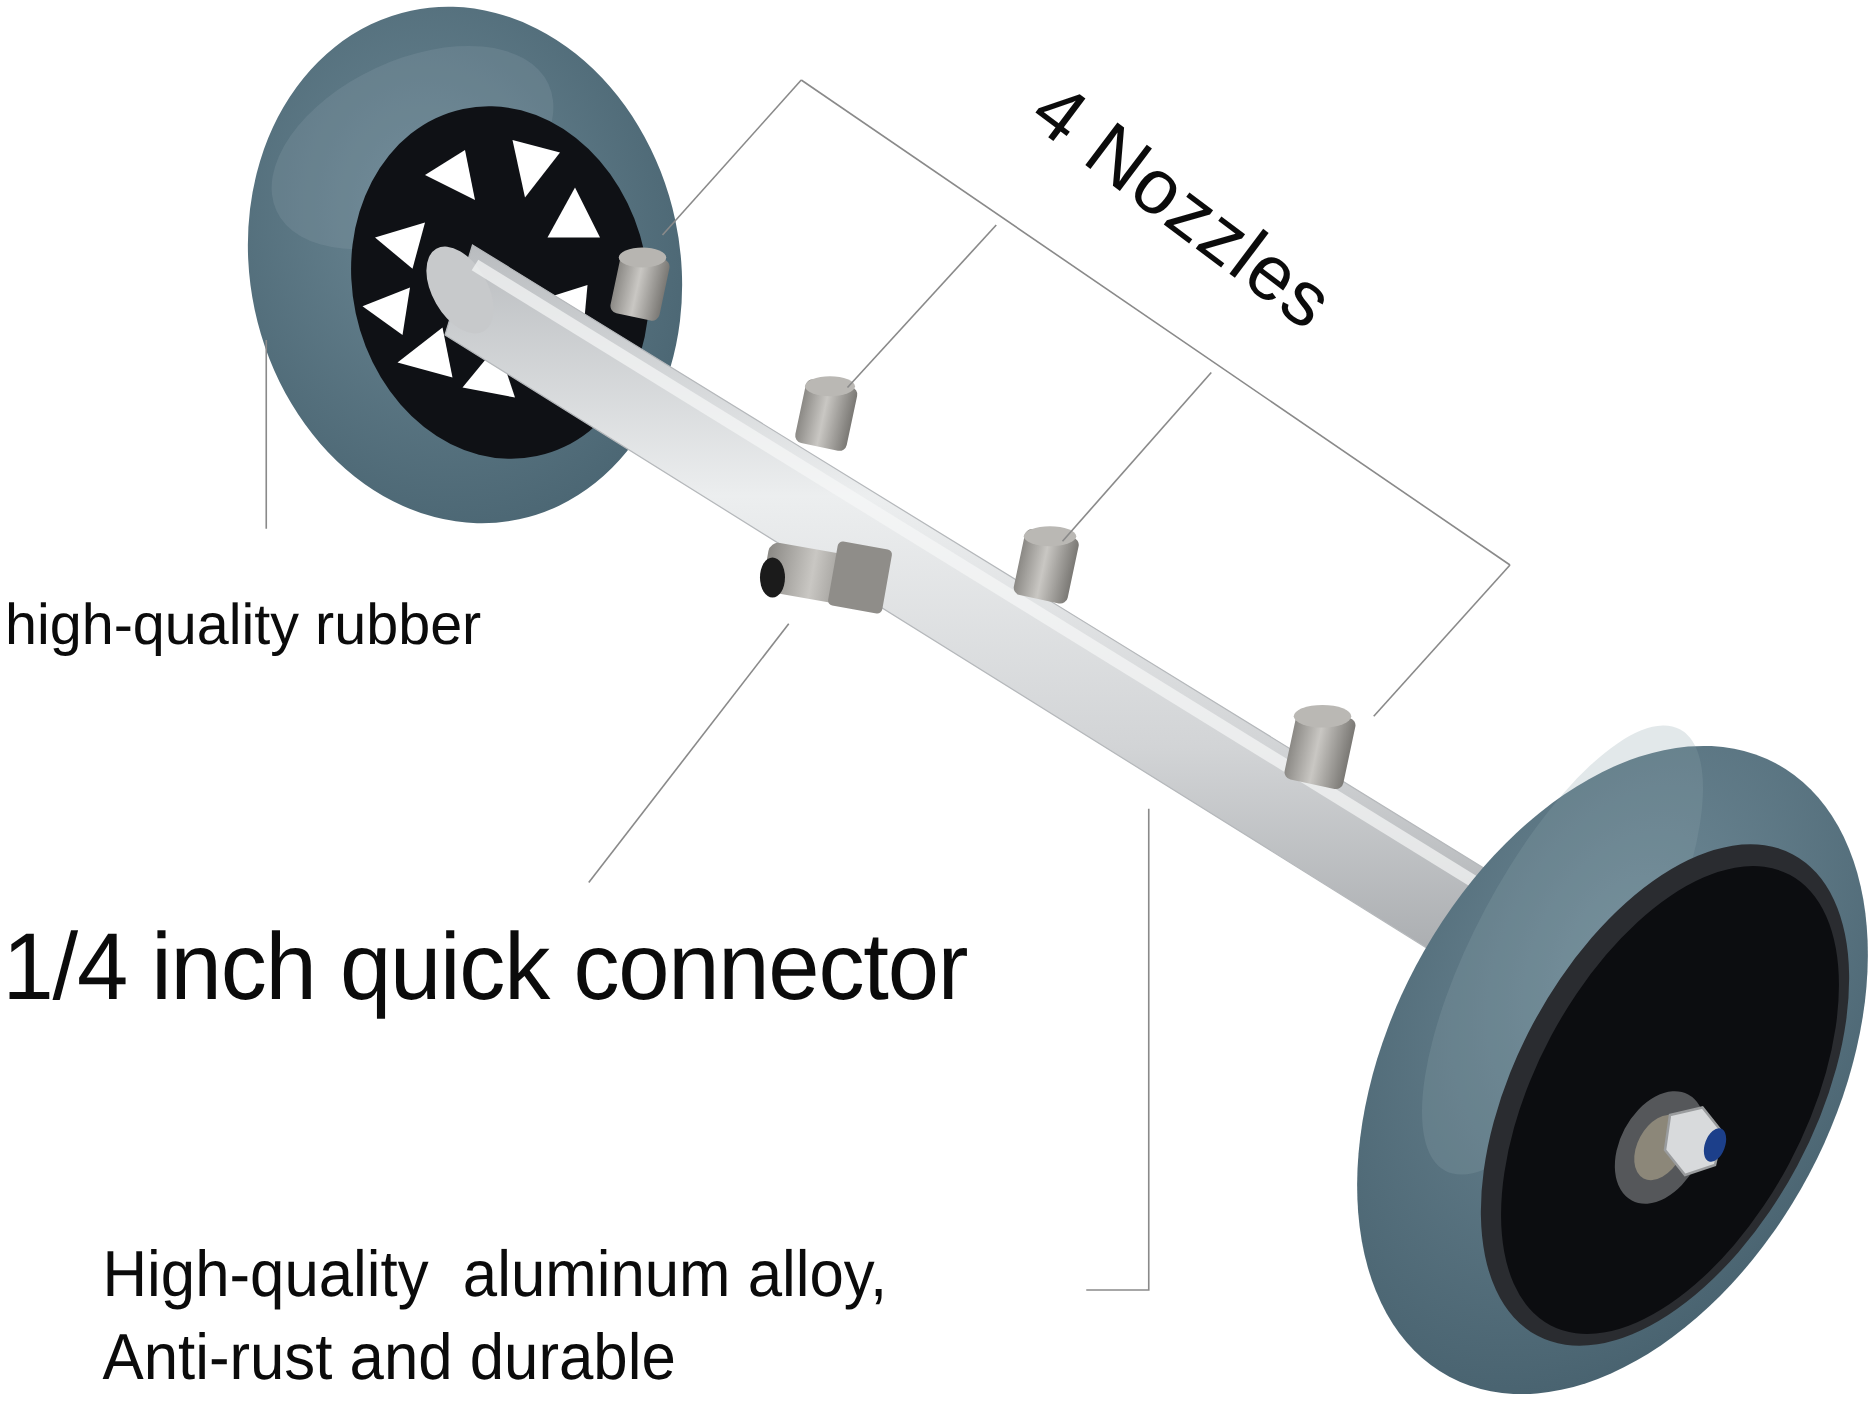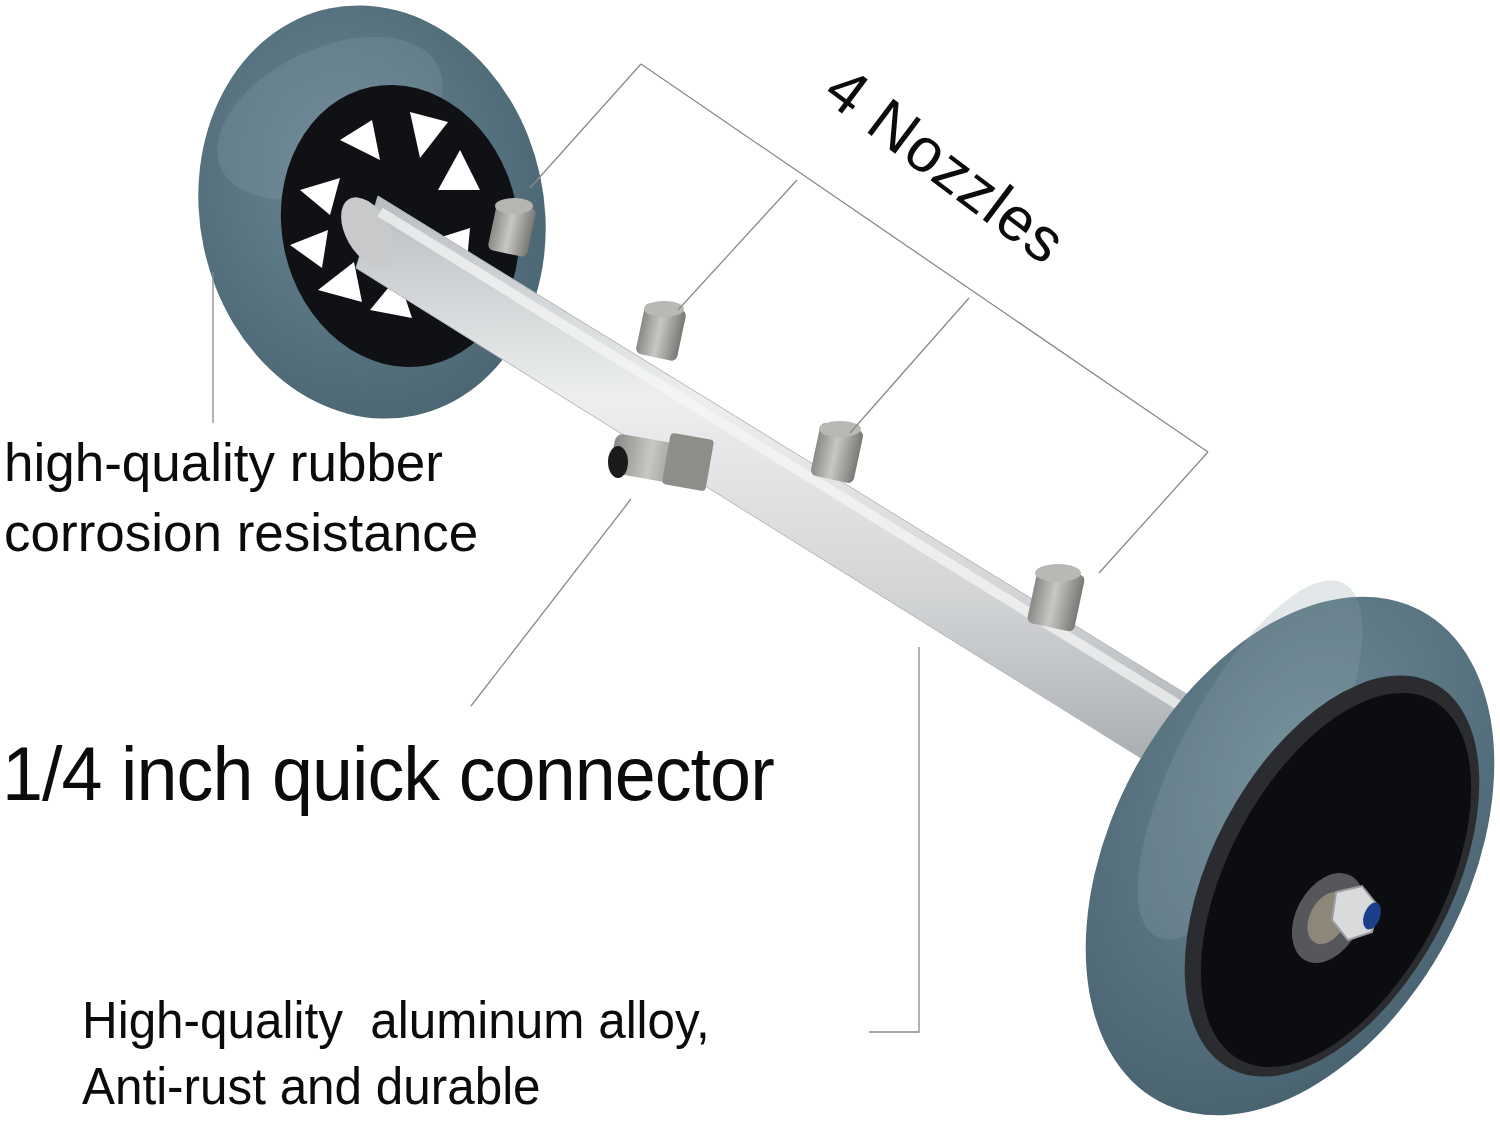--- a/index.html
+++ b/index.html
@@ -31,22 +31,22 @@
     .label-nozzles {
       left: 852px;
       top: 56px;
       font-size: 62px;
       transform-origin: 0 0;
       transform: rotate(37deg);
       letter-spacing: 1px;
     }
     .label-rubber {
       left: 4px;
-      top: 428px;
-      font-size: 53px;
+      top: 464px;
+      font-size: 46px;
       line-height: 70px;
     }
     .label-connector {
       left: 2px;
       top: 736px;
       font-size: 76px;
       letter-spacing: -1px;
       transform: scaleX(0.97);
       transform-origin: 0 0;
     }
@@ -160,21 +160,20 @@
     <line x1="631" y1="499" x2="471" y2="706"></line>
 
     <polyline points="919,647 919,1032 869,1032"></polyline>
   </g>
 </svg>
 
 <div class="label label-nozzles">4 Nozzles</div>
 
 <div class="label label-rubber">
   <span class="label-line">high-quality rubber</span>
-  <span class="label-line">corrosion resistance</span>
 </div>
 
 <div class="label label-connector">1/4 inch quick connector</div>
 
 <div class="label label-aluminum">
   <span class="label-line" style="white-space:pre;">High-quality  aluminum alloy,</span>
   <span class="label-line">Anti-rust and durable</span>
 </div>
 
 </body></html>

